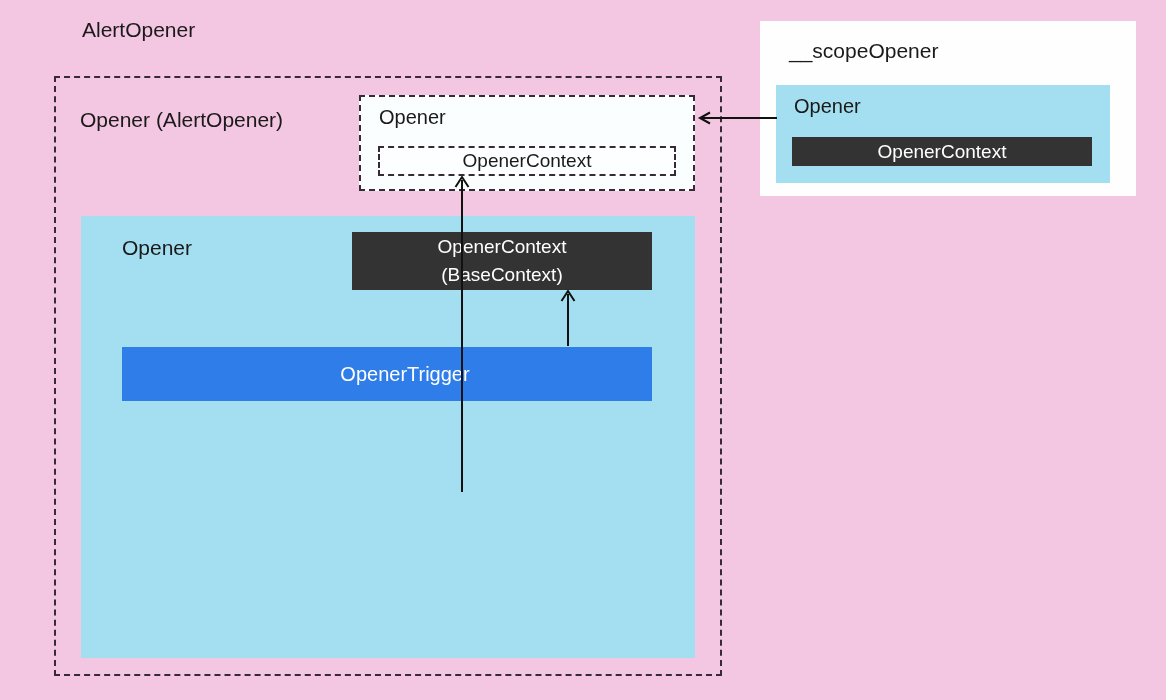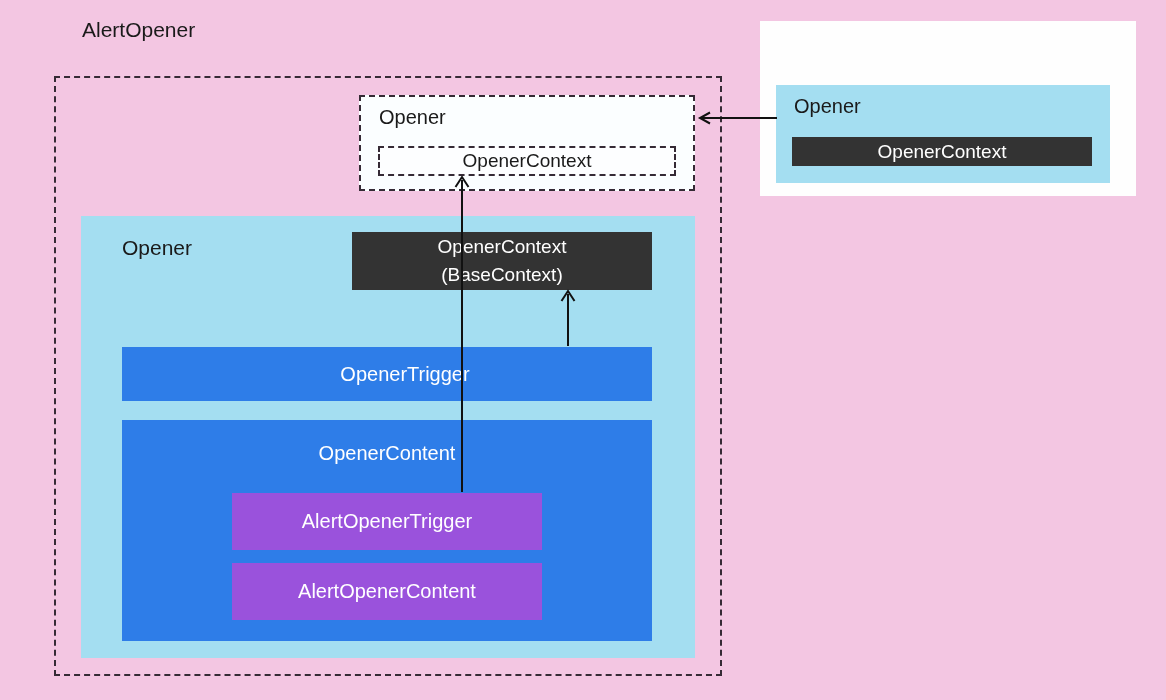--- a/index.html
+++ b/index.html
@@ -67,45 +67,42 @@
   #arrows line,#arrows polyline{stroke:var(--line);stroke-width:2;fill:none;}
 </style>
 </head>
 <body>
 
 <div id="canvas">
 
   <div class="abs lbl root-label">AlertOpener</div>
 
   <div class="abs dashed outer-frame">
+    <div class="abs lbl outer-label">Opener (AlertOpener)</div>
 
     <div class="abs dashed ctx-frame">
       <div class="abs lbl-sm ctx-frame-title">Opener</div>
       <div class="abs dashed ctx-inner">OpenerContext</div>
     </div>
 
     <div class="abs provider">
       <div class="abs lbl provider-label">Opener</div>
 
       <div class="abs base-ctx">
         <span>OpenerContext</span>
         <span>(BaseContext)</span>
       </div>
 
       <div class="abs bar trigger-bar">OpenerTrigger</div>
 
-      <div class="abs content-box">
-        <div class="content-label">OpenerContent</div>
-        <div class="abs pbar alert-trigger">AlertOpenerTrigger</div>
-        <div class="abs pbar alert-content">AlertOpenerContent</div>
-      </div>
     </div>
   </div>
 
   <div class="abs scope-panel">
+    <div class="abs lbl scope-title">__scopeOpener</div>
     <div class="abs scope-provider">
       <div class="abs lbl-sm scope-provider-label">Opener</div>
       <div class="abs scope-ctx">OpenerContext</div>
     </div>
   </div>
 
   <svg id="arrows" class="abs" viewBox="0 0 1166 700" xmlns="http://www.w3.org/2000/svg" aria-hidden="true">
     <g>
       <line x1="777" y1="118" x2="701" y2="118"></line>
       <polyline points="710,112.5 700,118 710,123.5"></polyline>

